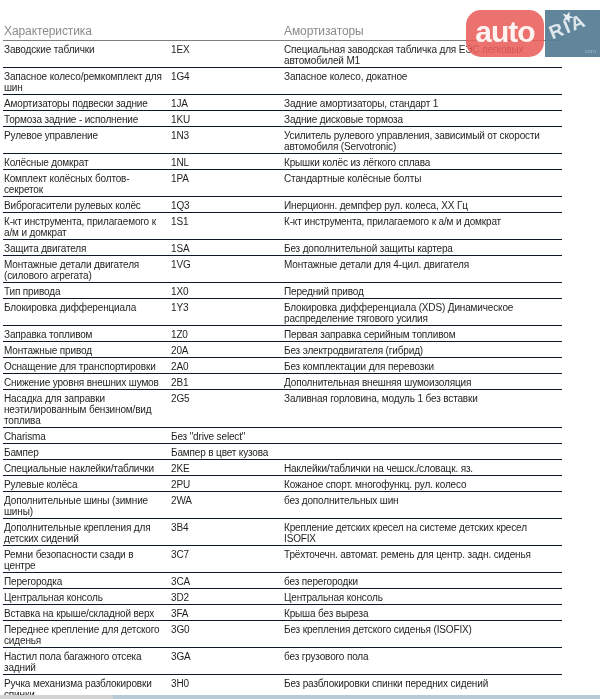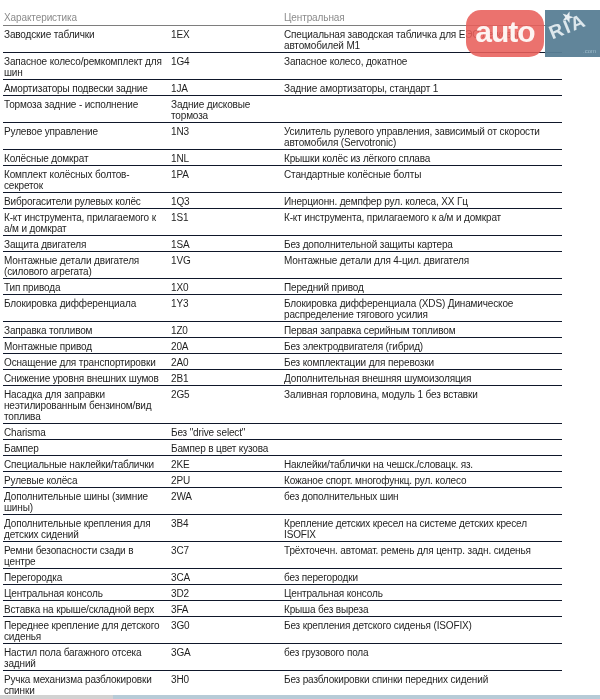--- a/index.html
+++ b/index.html
@@ -10,22 +10,22 @@
   .sheet { position:relative; width:600px; height:699px; background:#fff; }
 
   .grid-row {
     display:grid;
     grid-template-columns:167px 113px 1fr;
     margin:0 38px 0 3px;
     border-bottom:1px solid #0f172a;
   }
   .thead { border-bottom:1px solid #7e7e7e; }
   .thead .hlabel {
-    color:#8b8b8b; font-size:10px; letter-spacing:-0.1px;
-    padding:12px 0 2px 1px;
+    color:#8b8b8b; font-size:12px; letter-spacing:-0.1px;
+    padding:24px 0 2px 1px;
   }
   .cell {
     font-size:10px; line-height:11px; color:#1f1f1f;
     letter-spacing:-0.15px;
     padding:2.5px 6px 1.5px 1px;
   }
   .code-cell { padding-right:2px; }
 
   
   .logo {
@@ -64,21 +64,21 @@
   .band-blue { flex:1; background:#b7cbd7; }
 </style>
 </head>
 <body>
 
 <div class="sheet">
 
   <div class="grid-row thead">
     <div class="hlabel">Характеристика</div>
     <div class="hlabel"></div>
-    <div class="hlabel">Центральная</div>
+    <div class="hlabel">Амортизаторы</div>
   </div>
 
   <div id="tbody">
   <div class="grid-row">
     <div class="cell">Заводские таблички</div>
     <div class="cell code-cell">1EX</div>
     <div class="cell">Специальная заводская табличка для ЕЭС легковых автомобилей M1</div>
   </div>
 
   <div class="grid-row">
@@ -88,20 +88,21 @@
   </div>
 
   <div class="grid-row">
     <div class="cell">Амортизаторы подвески задние</div>
     <div class="cell code-cell">1JA</div>
     <div class="cell">Задние амортизаторы, стандарт 1</div>
   </div>
 
   <div class="grid-row">
     <div class="cell">Тормоза задние - исполнение</div>
+    <div class="cell code-cell">1KU</div>
     <div class="cell">Задние дисковые тормоза</div>
   </div>
 
   <div class="grid-row">
     <div class="cell">Рулевое управление</div>
     <div class="cell code-cell">1N3</div>
     <div class="cell">Усилитель рулевого управления, зависимый  от скорости автомобиля (Servotronic)</div>
   </div>
 
   <div class="grid-row">

